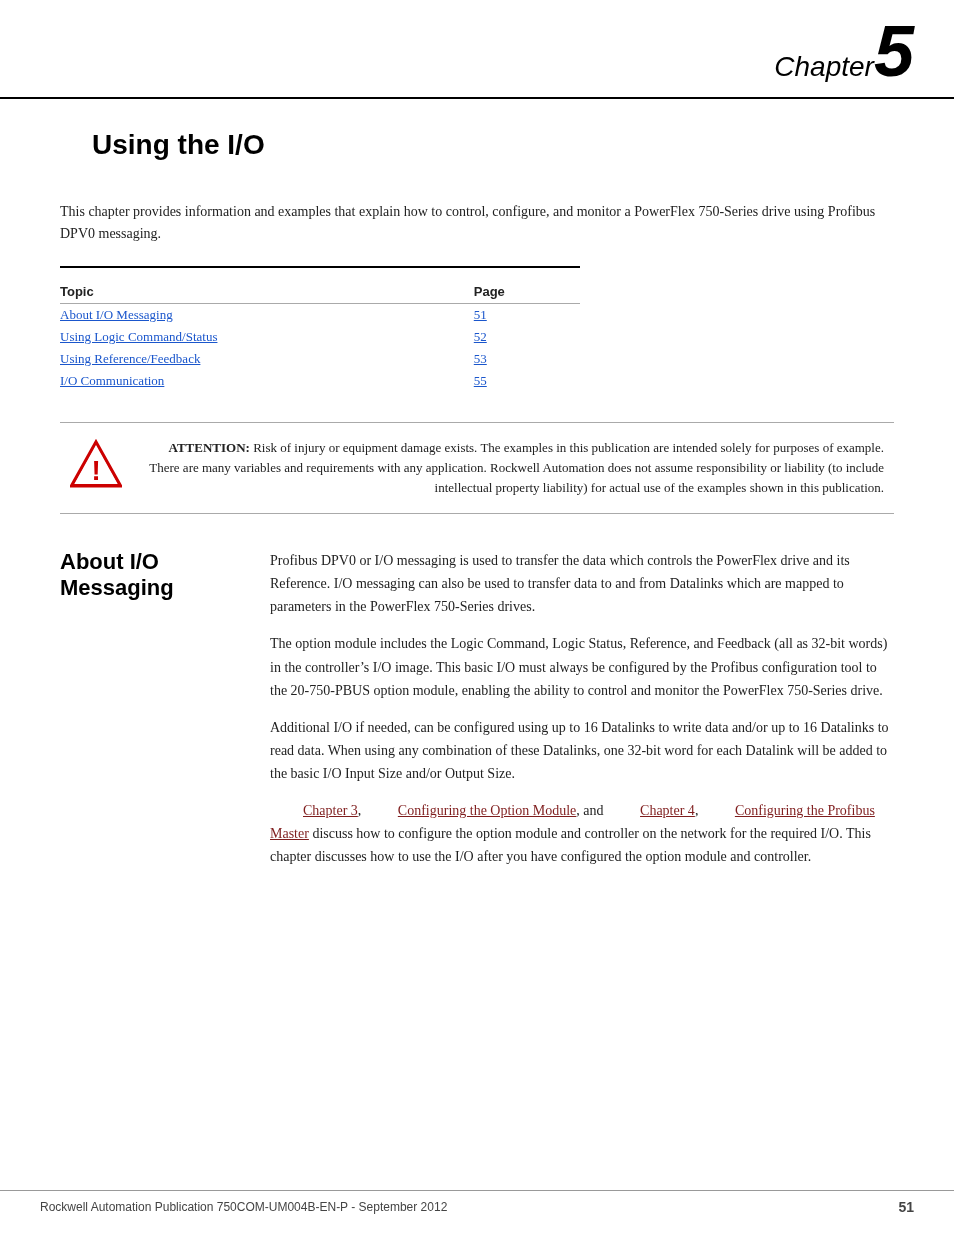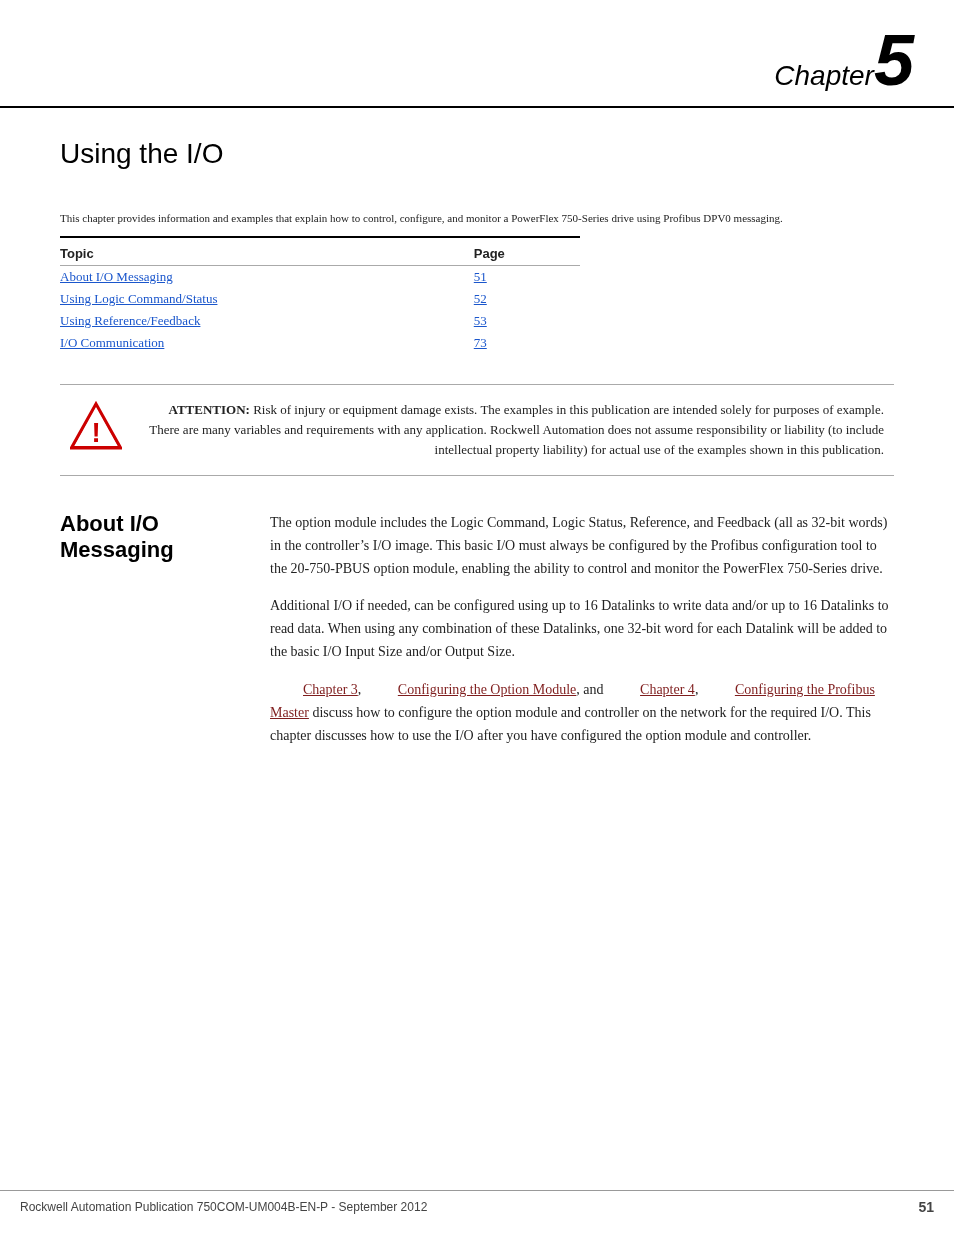--- a/index.html
+++ b/index.html
@@ -9,21 +9,21 @@
       background: #fff;
       font-family: Georgia, 'Times New Roman', serif;
       font-size: 14px;
       color: #222;
       position: relative;
     }
 
     
     .chapter-header {
       position: relative;
-      padding: 24px 40px 10px 40px;
+      padding: 15px 40px 10px 40px;
       text-align: right;
       border-bottom: 2px solid #000;
     }
     .chapter-word {
       font-size: 28px;
       font-style: italic;
       font-family: Arial, sans-serif;
       font-weight: normal;
       color: #000;
     }
@@ -37,47 +37,48 @@
     }
 
     
     .content {
       padding: 30px 60px 40px 60px;
     }
 
     
     .page-title {
       font-size: 28px;
-      font-weight: normal;
+      font-weight: bold;
       font-family: Arial, sans-serif;
       margin-bottom: 40px;
       color: #000;
+      margin-left: 32px;
     }
 
     
     .intro-text {
-      margin-bottom: 8px;
+      margin-bottom: 20px;
       line-height: 1.6;
-      font-size: 11px;
+      font-size: 14px;
     }
 
     
     .toc-table {
       border-collapse: collapse;
       margin-bottom: 30px;
       width: 520px;
     }
     .toc-table th {
       text-align: left;
       font-weight: bold;
       font-family: Arial, sans-serif;
       font-size: 13px;
       border-top: 2px solid #000;
       border-bottom: 1px solid #aaa;
-      padding: 8px 10px 4px 0;
+      padding: 16px 10px 4px 0;
     }
     .toc-table th.page-col {
       padding-left: 10px;
     }
     .toc-table td {
       padding: 3px 0;
       font-size: 13px;
       vertical-align: top;
     }
     .toc-table td.topic-cell {
@@ -156,21 +157,21 @@
 
     
     .footer {
       position: absolute;
       bottom: 20px;
       left: 0;
       right: 0;
       display: flex;
       justify-content: space-between;
       align-items: center;
-      padding: 0 20px;
+      padding: 0 40px;
       border-top: 1px solid #999;
       padding-top: 8px;
       font-size: 12px;
       color: #444;
       font-family: Arial, sans-serif;
     }
     .footer-page {
       font-weight: bold;
       font-size: 14px;
     }
@@ -203,21 +204,21 @@
         <tr>
           <td class="topic-cell"><a href="#">Using Logic Command/Status</a></td>
           <td class="page-cell"><a href="#">52</a></td>
         </tr>
         <tr>
           <td class="topic-cell"><a href="#">Using Reference/Feedback</a></td>
           <td class="page-cell"><a href="#">53</a></td>
         </tr>
         <tr>
           <td class="topic-cell"><a href="#">I/O Communication</a></td>
-          <td class="page-cell"><a href="#">73</a></td>
+          <td class="page-cell"><a href="#">55</a></td>
         </tr>
       </tbody>
   </table>
 
   <div class="attention-box">
     <div>
       <svg class="warn-triangle" viewBox="0 0 60 60" xmlns="http://www.w3.org/2000/svg">
         <polygon points="30,5 58,55 2,55" fill="#fff" stroke="#cc0000" stroke-width="4"></polygon>
         <polygon points="30,8 55,53 5,53" fill="#fff"></polygon>
         <text x="30" y="48" text-anchor="middle" font-size="32" font-weight="bold" fill="#cc0000" font-family="Arial">!</text>
@@ -227,20 +228,21 @@
       <strong>ATTENTION:</strong>
       <span>Risk of injury or equipment damage exists. The examples in this publication are intended solely for purposes of example. There are many variables and requirements with any application. Rockwell Automation does not assume responsibility or liability (to include intellectual property liability) for actual use of the examples shown in this publication.</span>
     </p>
   </div>
 
   <div class="section-layout">
     <div class="left-col">
       <h2 class="section-heading">About I/O Messaging</h2>
     </div>
     <div class="right-col">
+      <p class="body-text">Profibus DPV0 or I/O messaging is used to transfer the data which controls the PowerFlex drive and its Reference. I/O messaging can also be used to transfer data to and from Datalinks which are mapped to parameters in the PowerFlex 750-Series drives.</p>
       <p class="body-text">The option module includes the Logic Command, Logic Status, Reference, and Feedback (all as 32-bit words) in the controller’s I/O image. This basic I/O must always be configured by the Profibus configuration tool to the 20-750-PBUS option module, enabling the ability to control and monitor the PowerFlex 750-Series drive.</p>
       <p class="body-text">Additional I/O if needed, can be configured using up to 16 Datalinks to write data and/or up to 16 Datalinks to read data. When using any combination of these Datalinks, one 32-bit word for each Datalink will be added to the basic I/O Input Size and/or Output Size.</p>
       <p class="body-text">
         <a href="#">Chapter 3</a>, <a href="#">Configuring the Option Module</a>, and <a href="#">Chapter 4</a>, <a href="#">Configuring the Profibus Master</a> discuss how to configure the option module and controller on the network for the required I/O. This chapter discusses how to use the I/O after you have configured the option module and controller.
       </p>
     </div>
   </div>
 
 </div>
 

